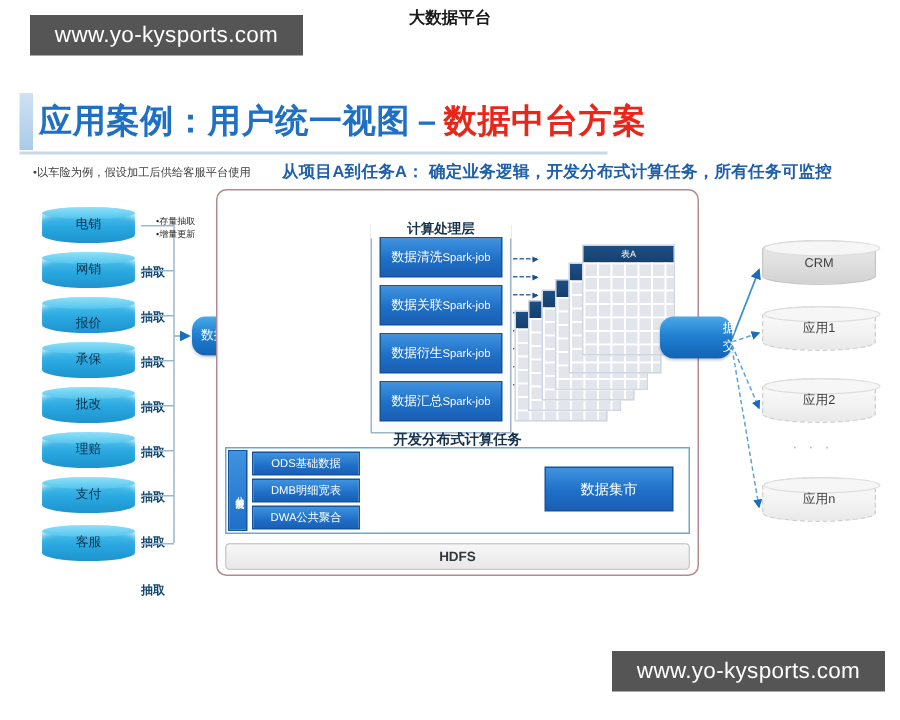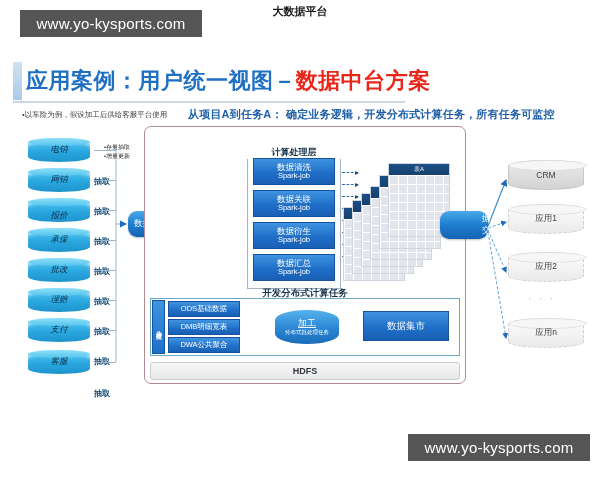--- a/index.html
+++ b/index.html
@@ -73,21 +73,21 @@
     box-shadow: inset 0 5px 4px -3px rgba(255,255,255,0.85);
     display: flex; align-items: center; justify-content: center;
     color: #0c2f4a; font-size: 8.5px;
   }
   .cyl::before {
     content: ""; position: absolute; left: 0; top: 0;
     width: 62px; height: 8px;
     border-radius: 50%;
     background: linear-gradient(180deg,#8fe0f8 0%, #53c4ef 100%);
   }
-  .cyl span { position: relative; z-index: 2; font-style: italic; }
+  .cyl span { position: relative; z-index: 2; }
 
   .extract-lbl {
     position: absolute;
     font-size: 8px; color: #12486f; font-weight: bold;
     white-space: nowrap;
     margin-top: 44px;
   }
   .bus-line {
     position: absolute; background: #9bb8cf;
   }
@@ -130,21 +130,21 @@
     position: absolute; left: 247px; top: 146px; width: 94px;
     text-align: center; font-size: 9px; color: #17324c; font-weight: bold;
     background: #ffffff;
   }
   .job {
     position: absolute; left: 253px;
     width: 82px; height: 27px;
     border: 1px solid #15539c;
     background: linear-gradient(180deg,#3f93df 0%, #1f6fc8 55%, #1a5fb4 100%);
     color: #ffffff;
-    display: flex; flex-direction: column;
+    display: flex; flex-direction: row;
     align-items: center; justify-content: center;
     line-height: 1.05;
   }
   .job .j-cn { font-size: 8.5px; }
   .job .j-en { font-size: 7.5px; }
 
   
   .feeder {
     position: absolute; width: 16px; height: 0;
     border-top: 1px dashed #3a6ea5;
@@ -438,24 +438,20 @@
   <div class="layer" style="top:301px;">
     <span>ODS基础数据</span>
   </div>
   <div class="layer" style="top:319px;">
     <span>DMB明细宽表</span>
   </div>
   <div class="layer" style="top:337px;">
     <span>DWA公共聚合</span>
   </div>
 
-  <div id="proc-node">
-    <span class="p-cn">加工</span>
-    <span class="p-en">分布式批处理任务</span>
-  </div>
 
   <div id="mart-node">
     <span>数据集市</span>
   </div>
 
   <div id="hdfs-bar">HDFS</div>
 
   <div class="pill" id="node-exchange">
     <span>数据交换</span>
   </div>

